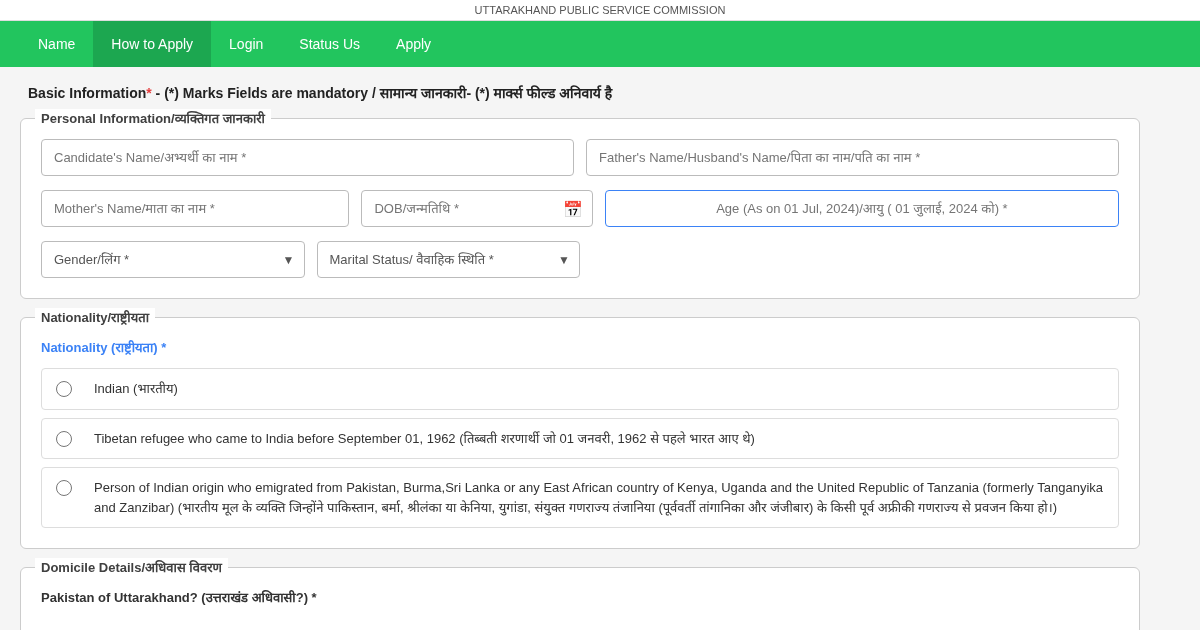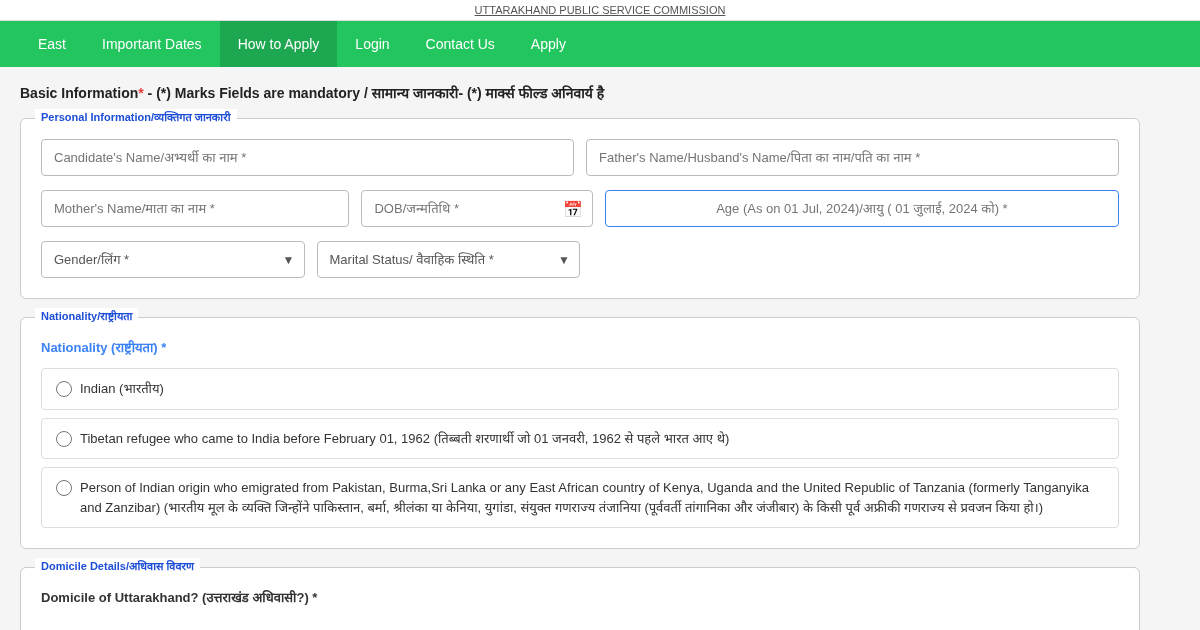--- a/index.html
+++ b/index.html
@@ -6,21 +6,20 @@
     body { font-family: Arial, sans-serif; font-size: 13px; background: #f5f5f5; color: #333; }
 
     
     .top-bar {
       background: #fff;
       text-align: center;
       font-size: 11px;
       color: #555;
       padding: 4px 0;
       border-bottom: 1px solid #ddd;
-      text-decoration: underline;
     }
 
     
     nav {
       background: #22c55e;
       display: flex;
       align-items: center;
       padding: 0 20px;
       height: 46px;
     }
@@ -42,41 +41,42 @@
       padding: 10px 20px 20px 20px;
       max-width: 1160px;
     }
 
     .page-title {
       font-size: 14px;
       font-weight: 600;
       color: #222;
       margin-bottom: 16px;
       margin-top: 6px;
+      margin-left: 8px;
     }
     .page-title .asterisk { color: #e53e3e; font-weight: bold; }
 
     
     .section {
       background: #fff;
       border: 1px solid #ccc;
       border-radius: 6px;
       padding: 20px 20px 20px 20px;
       margin-bottom: 18px;
       position: relative;
     }
     .section-legend {
       position: absolute;
       top: -10px;
       left: 14px;
       background: #fff;
       padding: 0 6px;
-      font-size: 11px;
-      font-weight: 600;
-      color: #1d4ed8;
+      font-size: 13px;
+      font-weight: 600;
+      color: #404040;
     }
 
     
     .form-row {
       display: flex;
       gap: 12px;
       margin-bottom: 14px;
     }
     .form-row:last-child { margin-bottom: 0; }
 
@@ -149,21 +149,21 @@
 
     .radio-option {
       display: flex;
       align-items: flex-start;
       padding: 10px 14px;
       border: 1px solid #ddd;
       border-radius: 4px;
       margin-bottom: 8px;
       background: #fff;
       cursor: pointer;
-      gap: 8px;
+      gap: 22px;
     }
     .radio-option:last-child { margin-bottom: 0; }
     .radio-option input[type="radio"] {
       margin-top: 2px;
       flex-shrink: 0;
       width: 16px;
       height: 16px;
       cursor: pointer;
       accent-color: #22c55e;
     }
@@ -182,25 +182,24 @@
     }
   </style>
 </head>
 <body>
 
 <div class="top-bar">
   <span>UTTARAKHAND PUBLIC SERVICE COMMISSION</span>
 </div>
 
 <nav>
-  <a>East</a>
-  <a>Important Dates</a>
+  <a>Name</a>
   <a class="active">How to Apply</a>
   <a>Login</a>
-  <a>Contact Us</a>
+  <a>Status Us</a>
   <a>Apply</a>
 </nav>
 
 <div class="page-content">
 
   <div class="page-title">
     <span>Basic Information</span><span class="asterisk">*</span><span> - (*) Marks Fields are mandatory / सामान्य जानकारी- (*) मार्क्स फील्ड अनिवार्य है</span>
   </div>
 
   <div class="section">
@@ -263,34 +262,34 @@
       <input type="radio" name="nationality" value="indian" style="">
       <span class="radio-text">
         <span>Indian</span>
         <span>(भारतीय)</span>
       </span>
     </label>
 
     <label class="radio-option">
       <input type="radio" name="nationality" value="tibetan" style="">
       <span class="radio-text">
-        <span>Tibetan refugee who came to India before February 01, 1962</span>
+        <span>Tibetan refugee who came to India before September 01, 1962</span>
         <span>(तिब्बती शरणार्थी जो 01 जनवरी, 1962 से पहले भारत आए थे)</span>
       </span>
     </label>
 
     <label class="radio-option">
       <input type="radio" name="nationality" value="indian-origin" style="">
       <span class="radio-text">
         <span>Person of Indian origin who emigrated from Pakistan, Burma,Sri Lanka or any East African country of Kenya, Uganda and the United Republic of Tanzania (formerly Tanganyika and Zanzibar)</span>
         <span>(भारतीय मूल के व्यक्ति जिन्होंने पाकिस्तान, बर्मा, श्रीलंका या केनिया, युगांडा, संयुक्त गणराज्य तंजानिया (पूर्ववर्ती तांगानिका और जंजीबार) के किसी पूर्व अफ्रीकी गणराज्य से प्रवजन किया हो।)</span>
       </span>
     </label>
   </div>
 
   <div class="section">
     <div class="section-legend">Domicile Details/अधिवास विवरण</div>
     <div class="domicile-label">
-      <span>Domicile of Uttarakhand? (उत्तराखंड अधिवासी?) *</span>
+      <span>Pakistan of Uttarakhand? (उत्तराखंड अधिवासी?) *</span>
     </div>
   </div>
 
 </div>
 
 </body></html>

